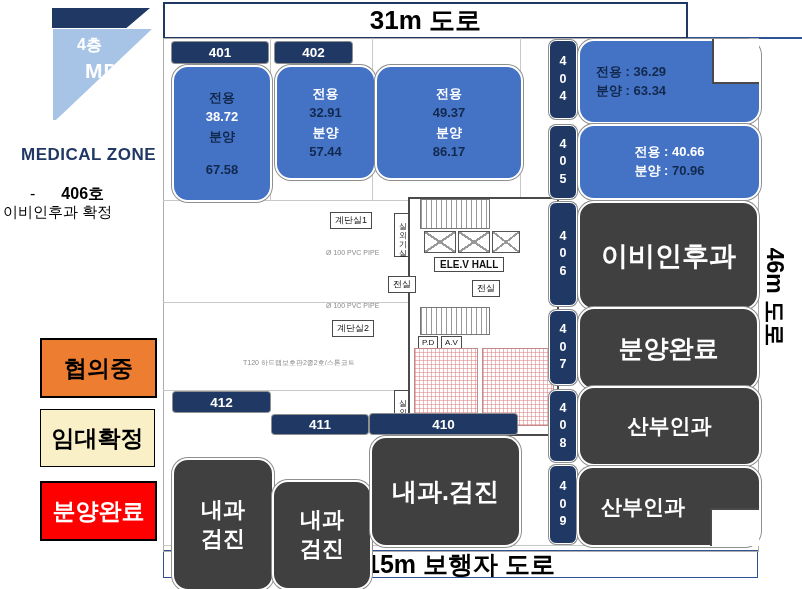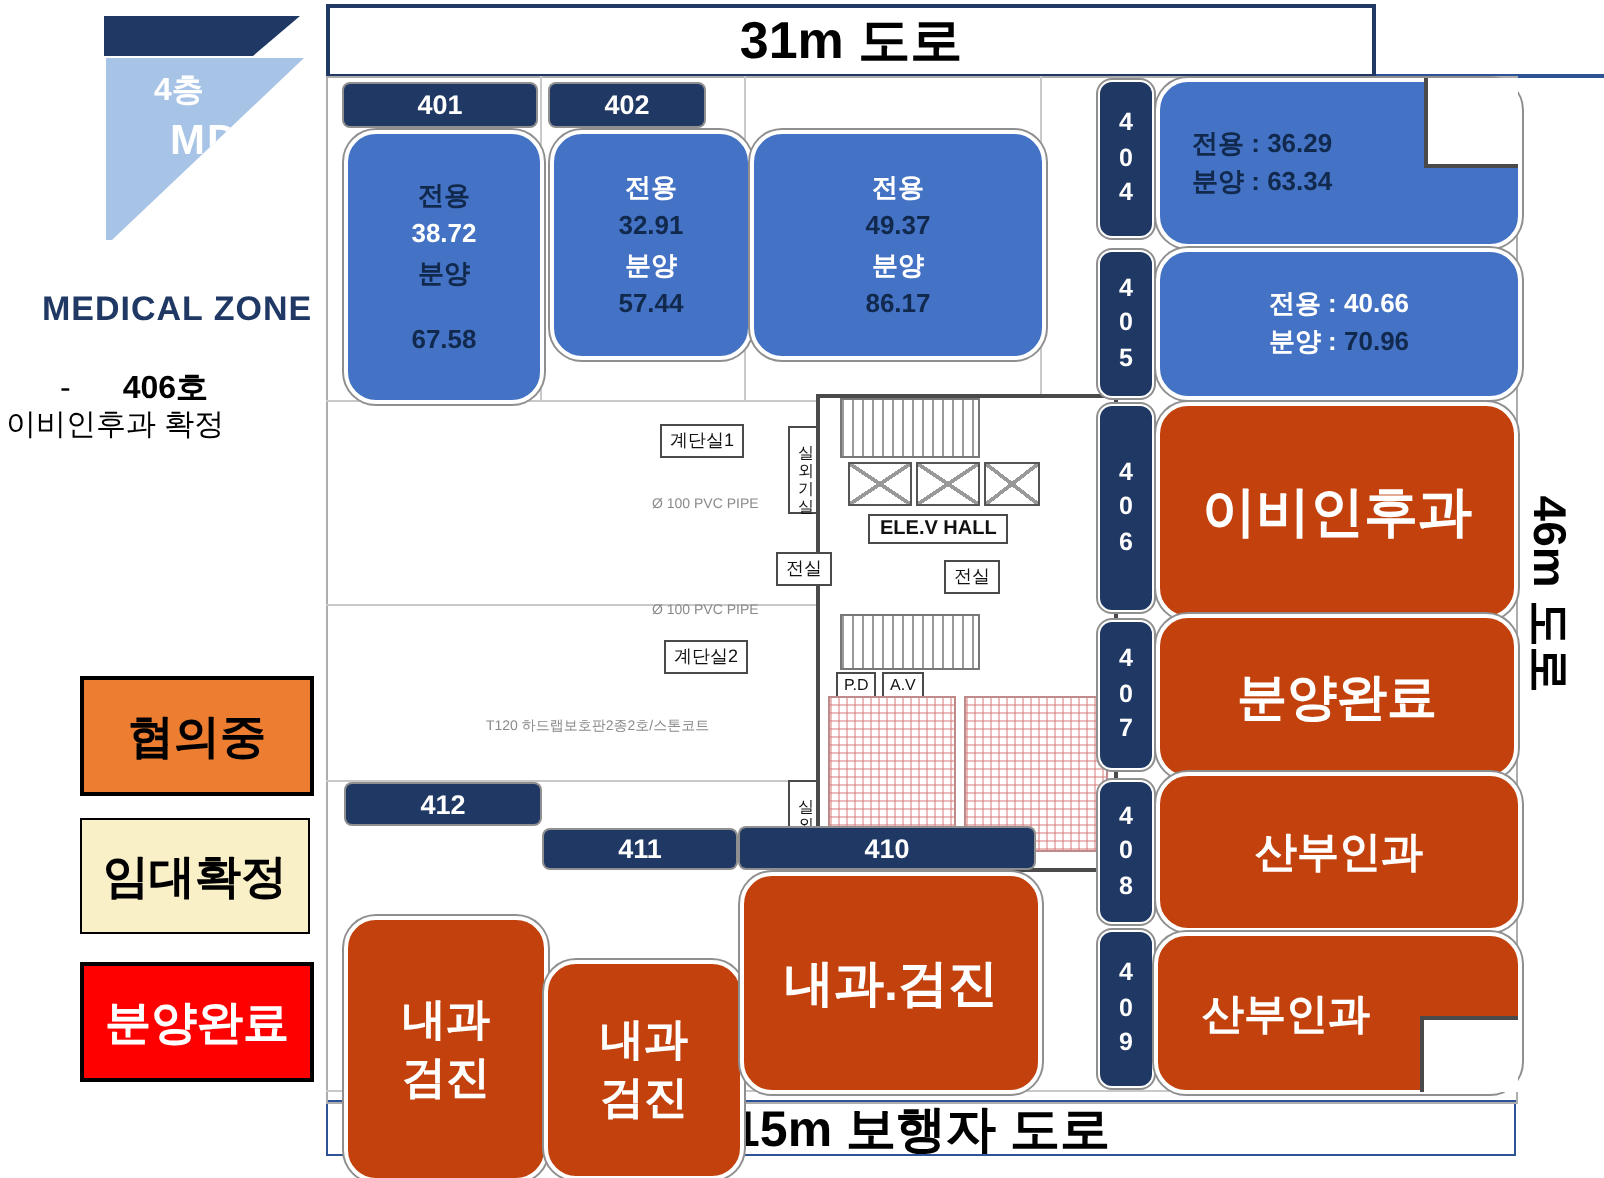--- a/index.html
+++ b/index.html
@@ -53,21 +53,21 @@
 
   
   .hdr{position:absolute;background:#1F3864;color:#fff;font-weight:bold;font-size:13.5px;
     display:flex;align-items:center;justify-content:center;border-radius:3px;box-shadow:0 0 0 1px #8f8f8f;}
   .vlab{position:absolute;background:#1F3864;color:#fff;font-weight:bold;font-size:12.5px;line-height:1.4;
     display:flex;flex-direction:column;align-items:center;justify-content:center;border-radius:7px;
     border:1px solid #fff;box-shadow:0 0 0 1px #8f8f8f;}
   .blk{position:absolute;border:2px solid #fff;border-radius:16px;box-shadow:0 0 0 1px #8f8f8f;
     display:flex;flex-direction:column;align-items:center;justify-content:center;text-align:center;}
   .blue{background:#4472C4;}
-  .red{background:#c2410c;color:#fff;font-weight:bold;}
+  .red{background:#404040;color:#fff;font-weight:bold;}
   .areatxt{font-size:13px;font-weight:bold;line-height:1.5;}
   .t-n{color:#12294E;}
   .t-w{color:#fff;}
   .notch{position:absolute;background:#fff;z-index:5;}
   .n404{left:712px;top:39px;width:45px;height:43px;border-left:2px solid #4a4a4a;border-bottom:2px solid #4a4a4a;}
   .n409{left:710px;top:508px;width:47px;height:36px;border-left:2px solid #4a4a4a;border-top:2px solid #4a4a4a;}
   .tenant-xl{font-size:27px;}
   .tenant-l{font-size:25px;}
   .tenant-m{font-size:21px;}
   .tenant-2l{font-size:22px;line-height:1.3;margin-top:44px;}

